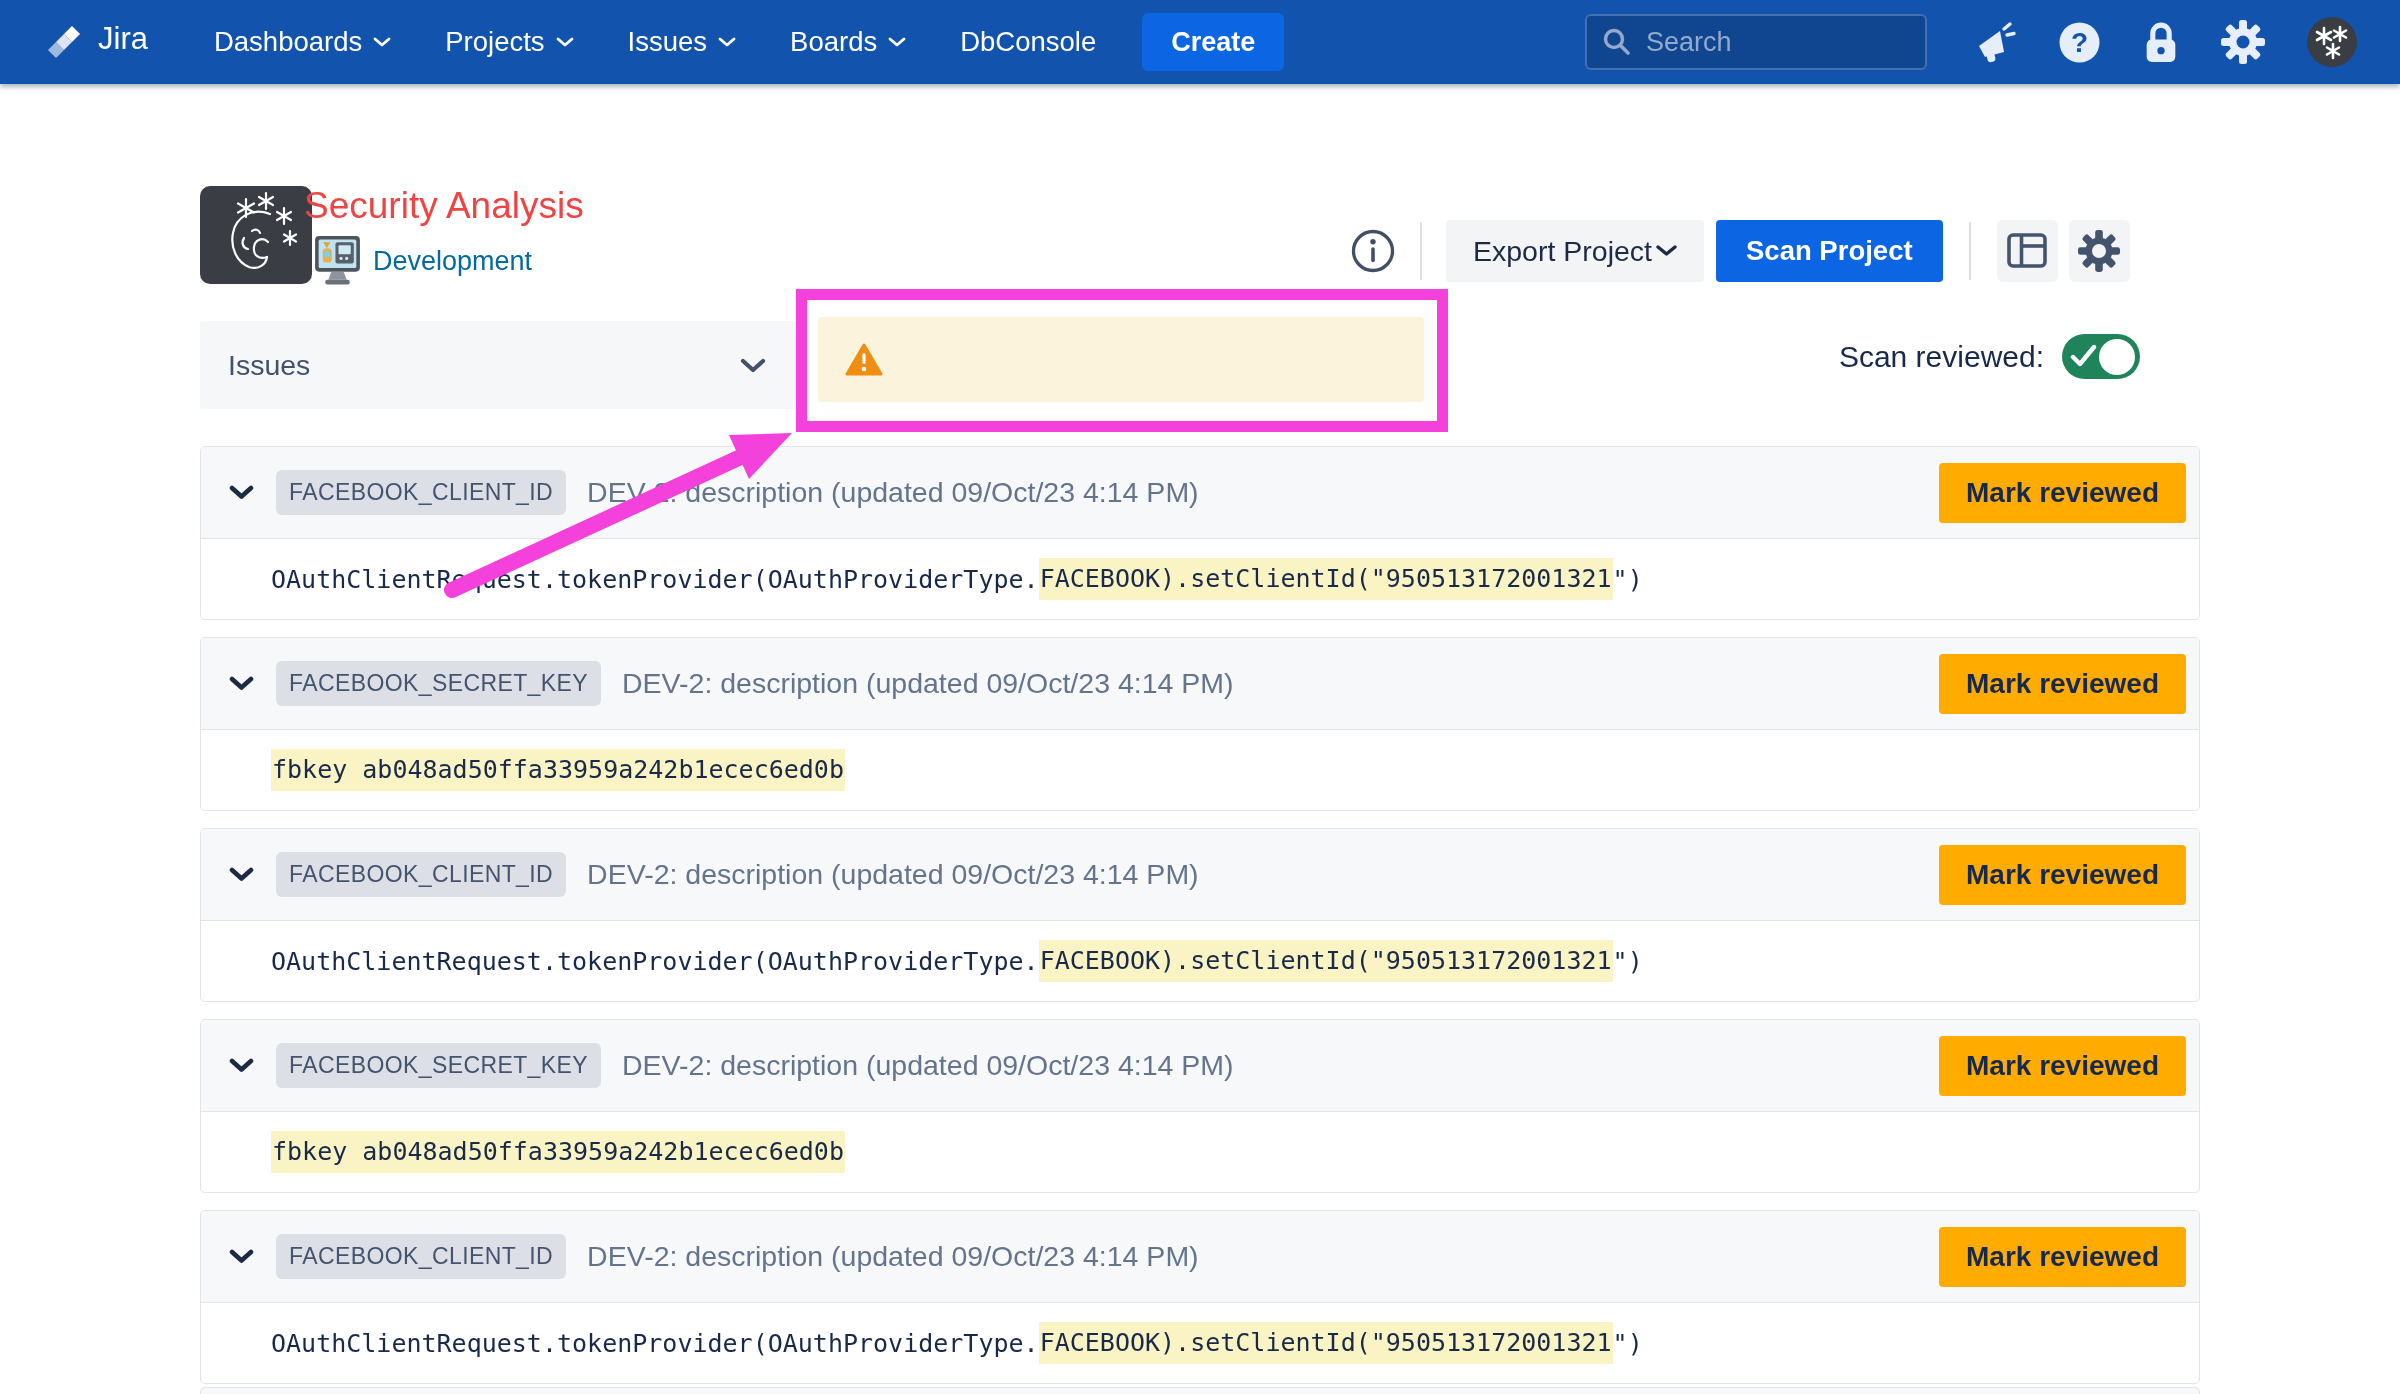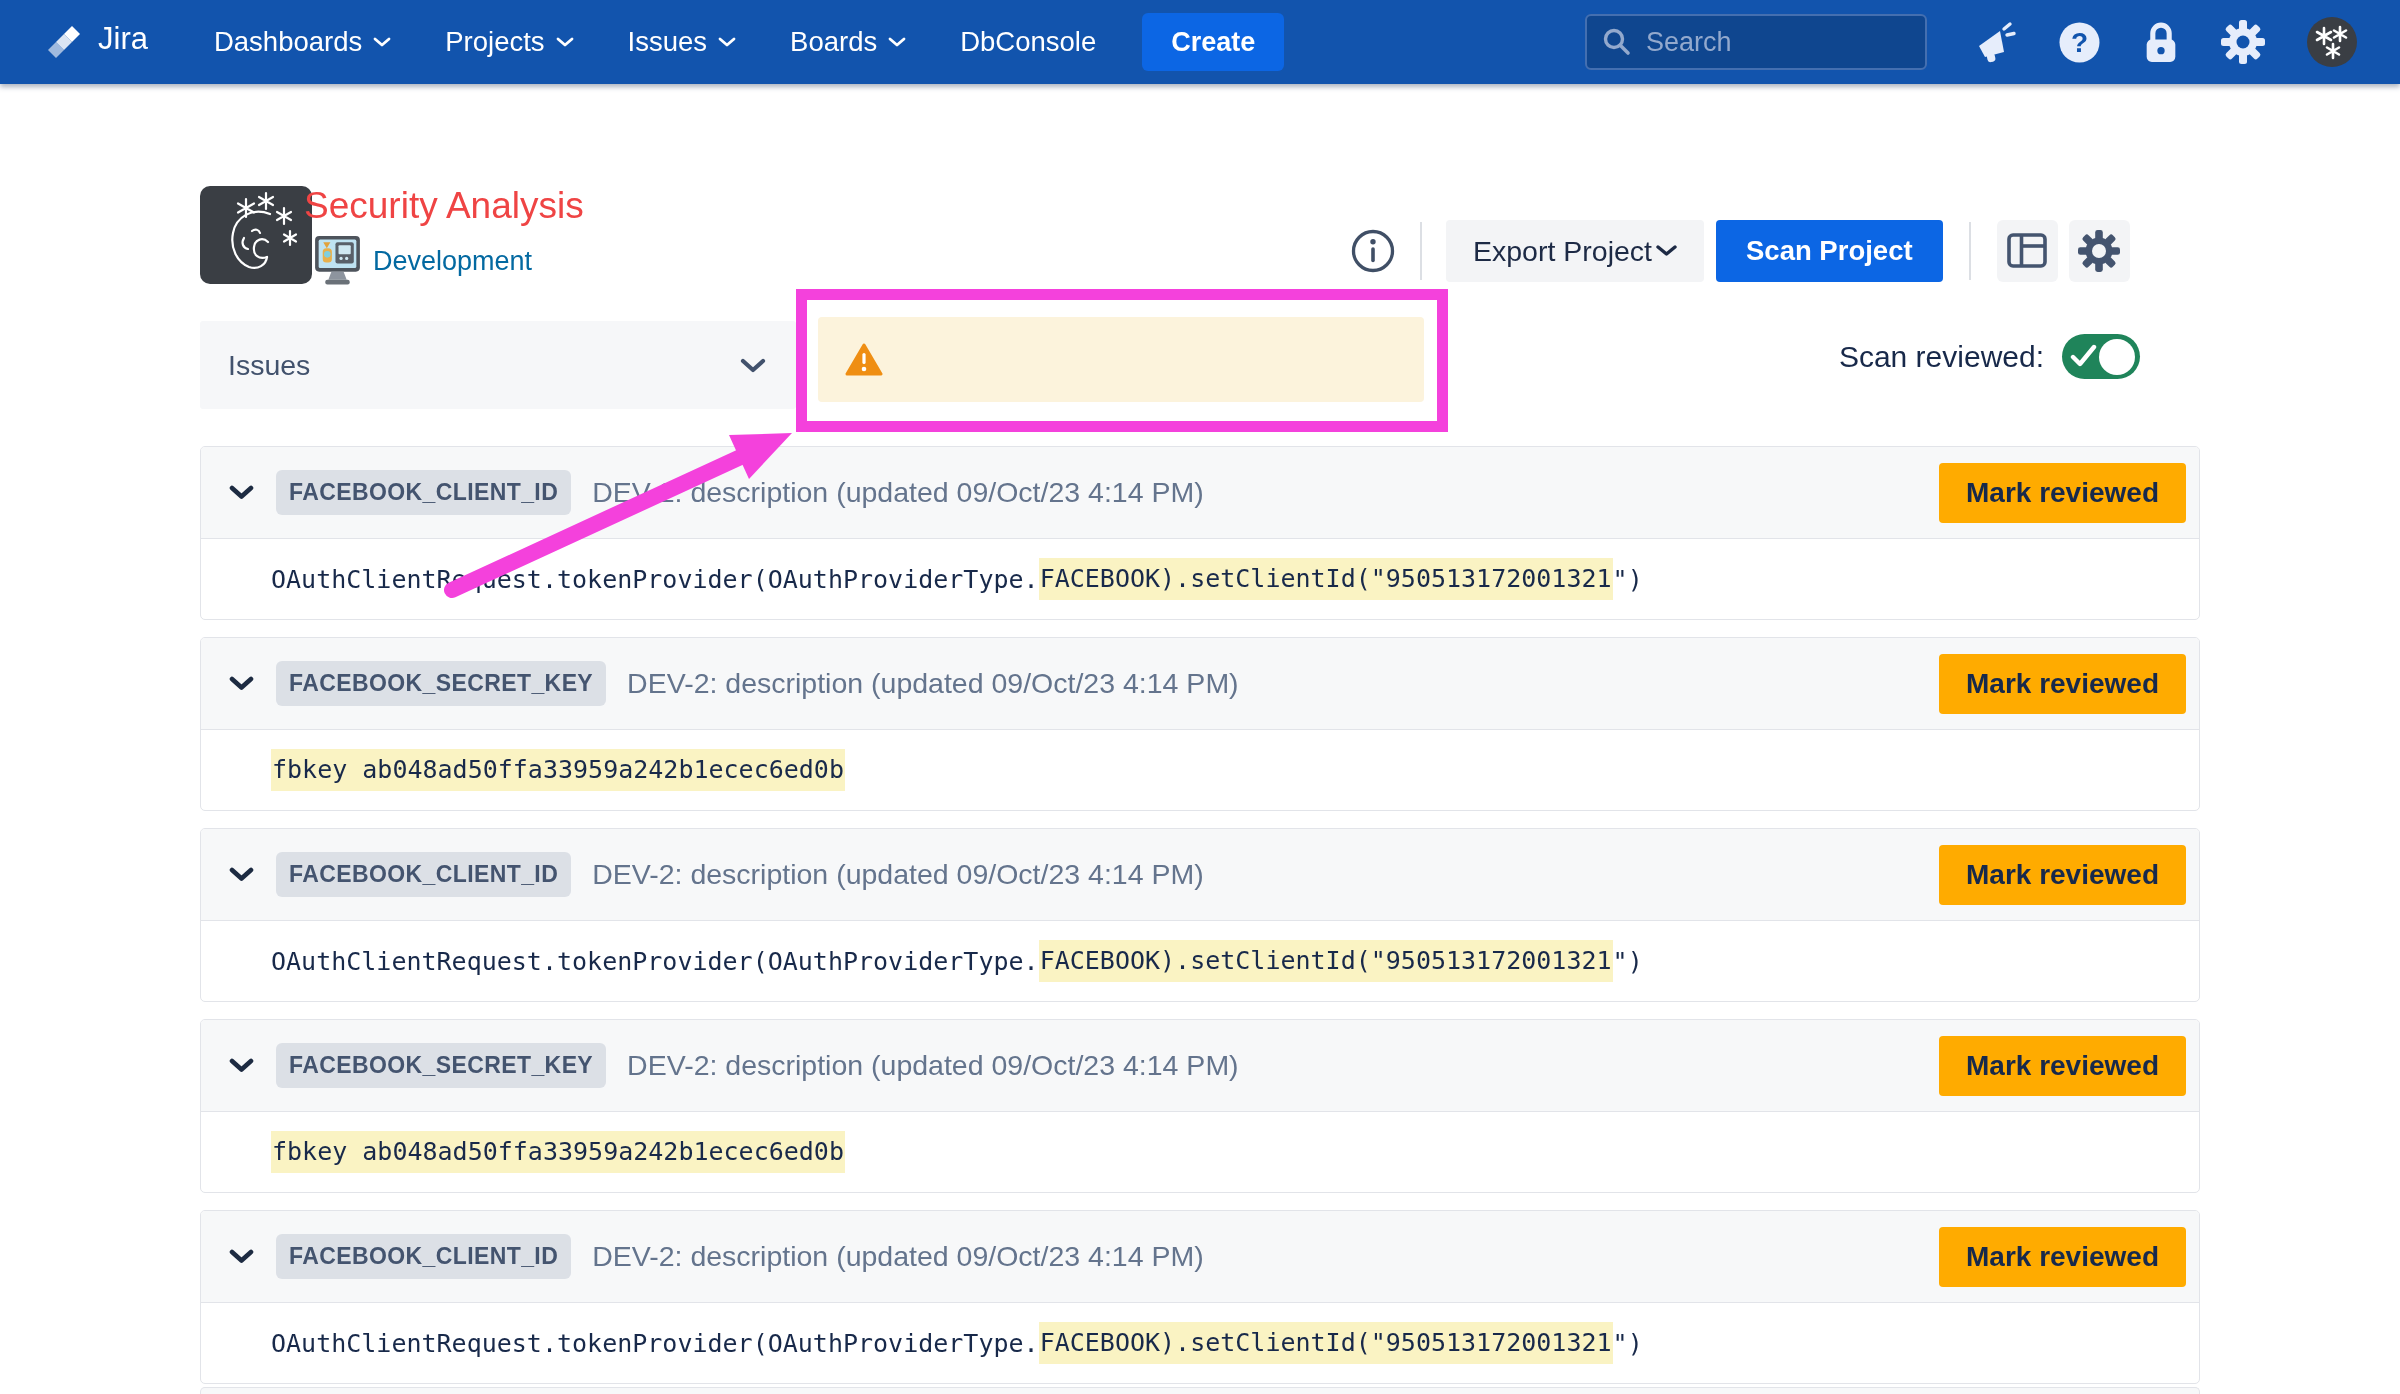--- a/index.html
+++ b/index.html
@@ -81,21 +81,21 @@
   .card{
     position:absolute;left:200px;width:2000px;height:174px;background:#fff;
     border:1px solid #E2E4E9;border-radius:5px;box-sizing:border-box;overflow:hidden;
   }
   .card-header{
     height:92px;background:#F7F8F9;border-bottom:1px solid #E2E4E9;
     display:flex;align-items:center;padding:0 13px 0 28px;box-sizing:border-box;
   }
   .row-chevron{flex:none;cursor:pointer;display:flex;}
   .badge{
-    margin-left:22px;background:#DCE0E6;color:#44546F;font-size:23px;font-weight:700;
+    margin-left:22px;background:#DCE0E6;color:#44546F;font-size:23px;font-weight:400;
     letter-spacing:.4px;padding:9px 13px;border-radius:6px;white-space:nowrap;
   }
   .desc{margin-left:21px;font-size:28.5px;color:#64748D;white-space:nowrap;}
   .mark-btn{
     margin-left:auto;height:60px;background:#FFAB00;border:none;border-radius:4px;padding:0 27px;
     font-size:28px;font-weight:700;color:#17294B;font-family:inherit;cursor:pointer;white-space:nowrap;
   }
   .card-code{
     height:80px;display:flex;align-items:center;padding-left:70px;
     font-family:"DejaVu Sans Mono",monospace;font-size:25px;color:#18294A;white-space:pre;

